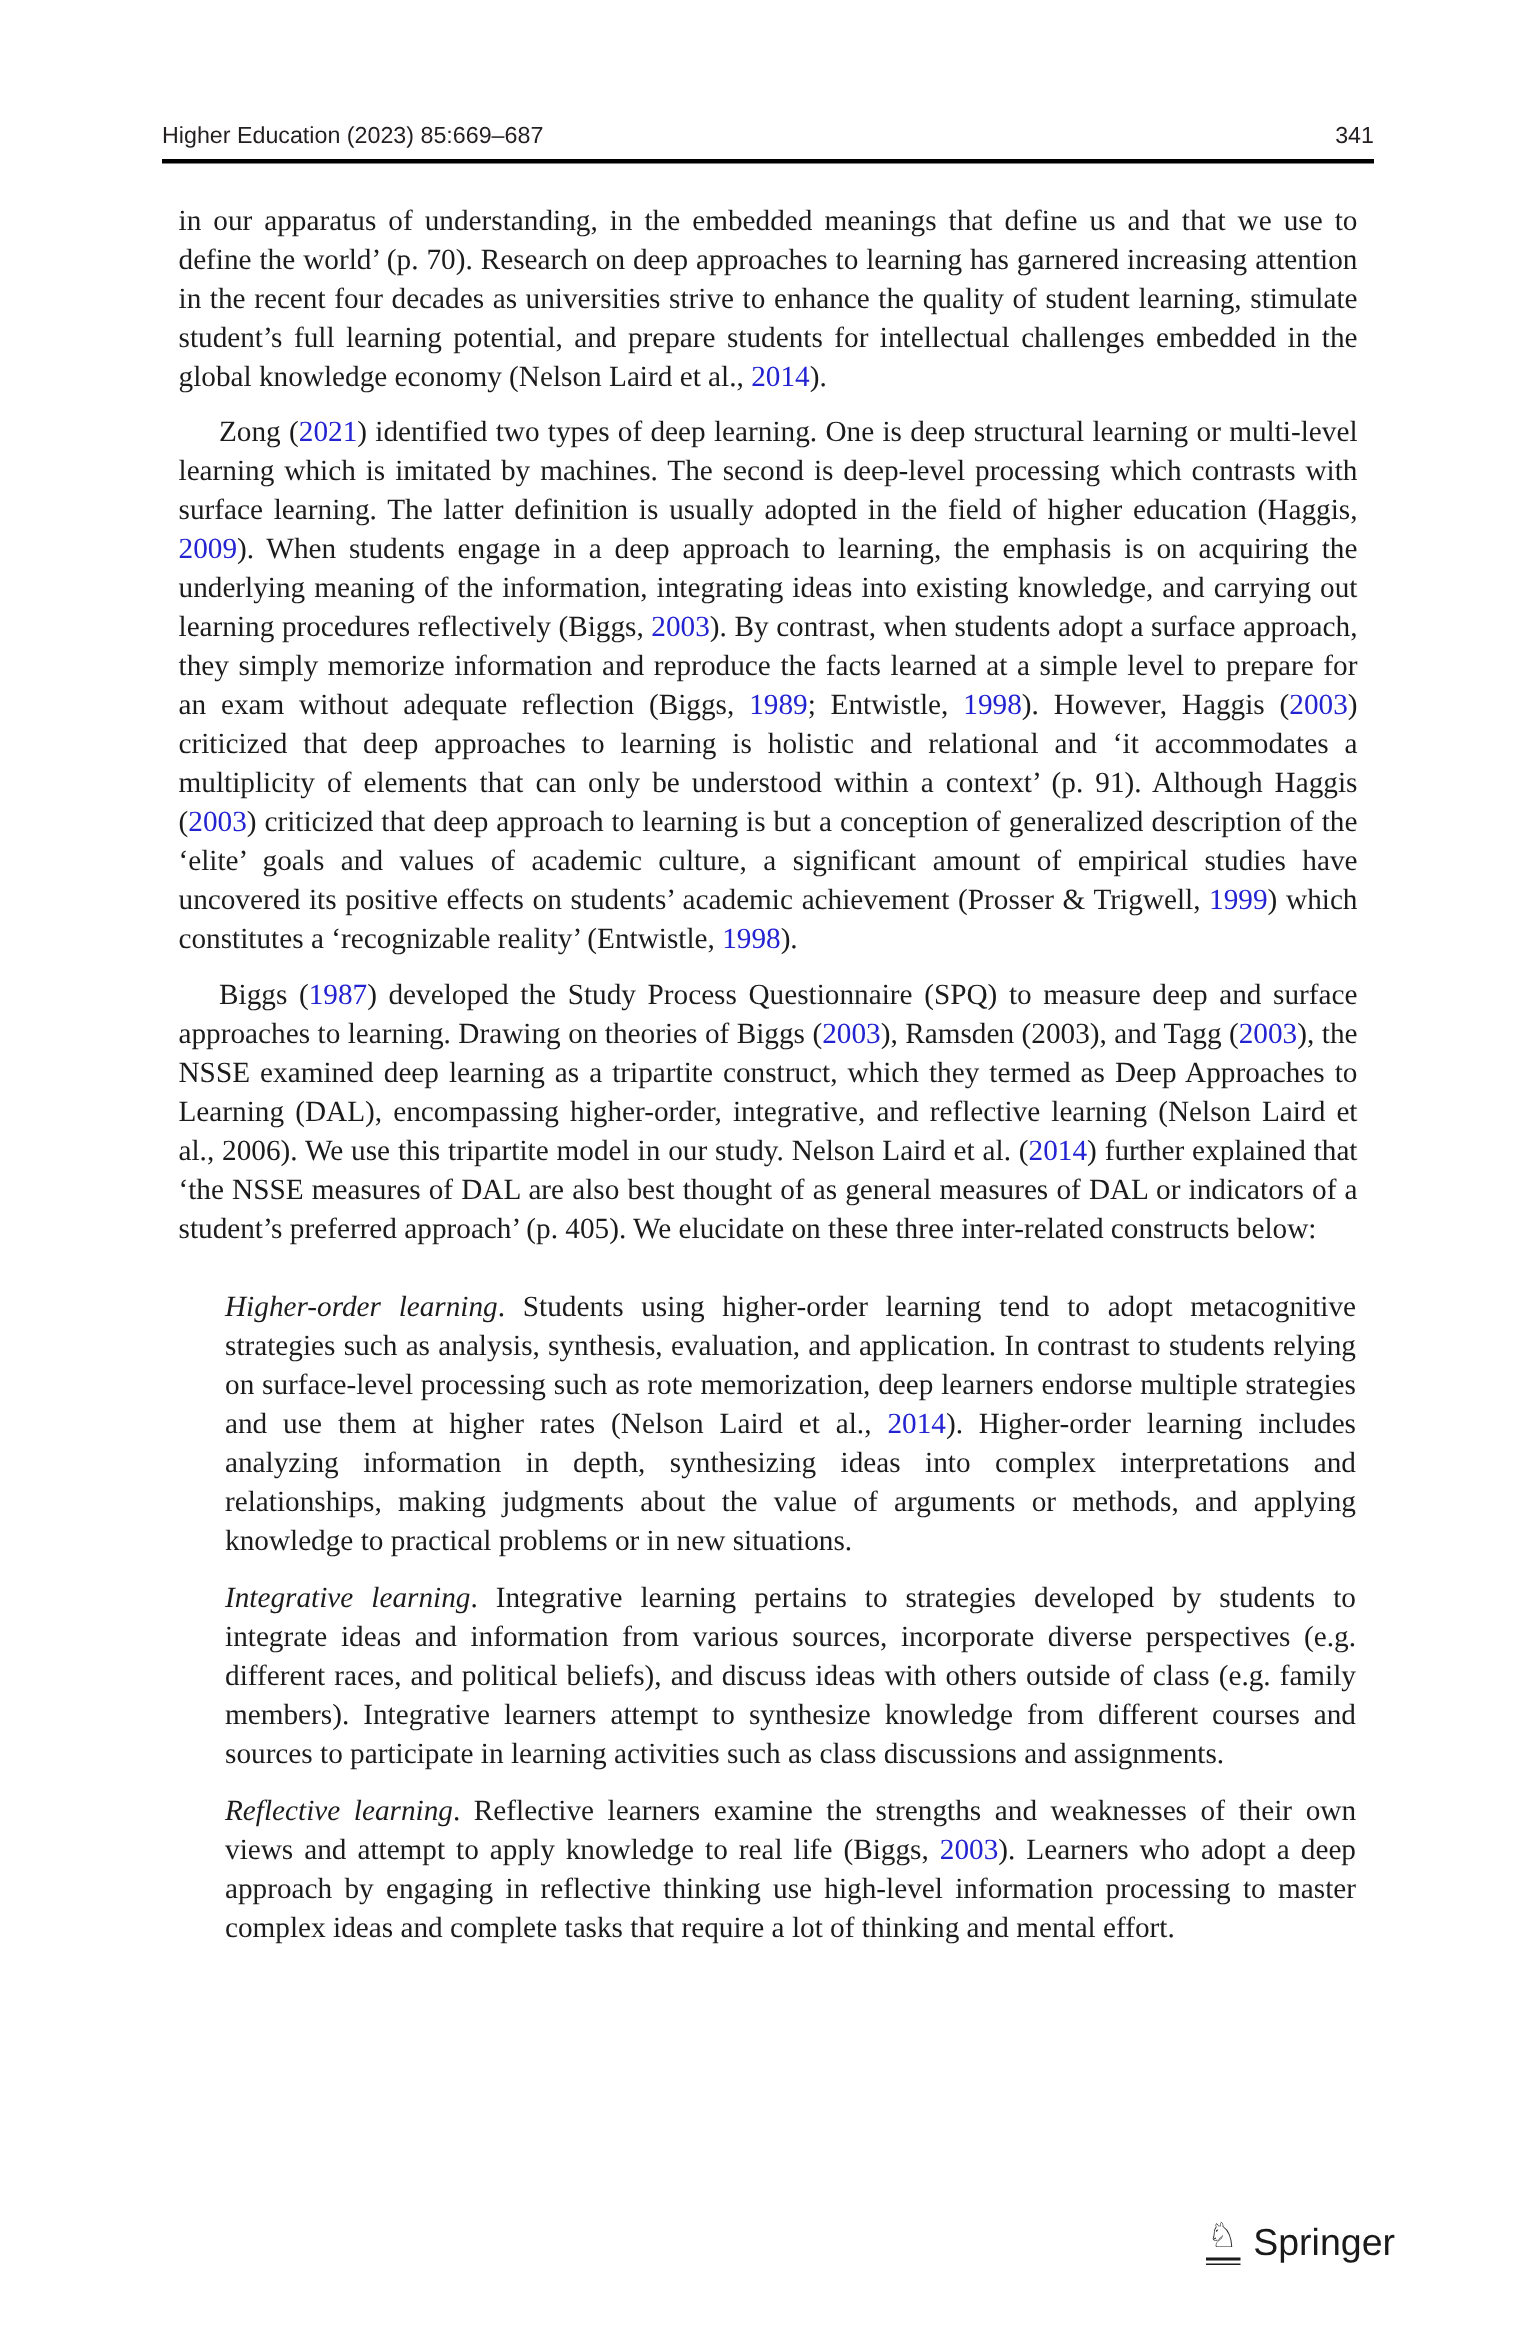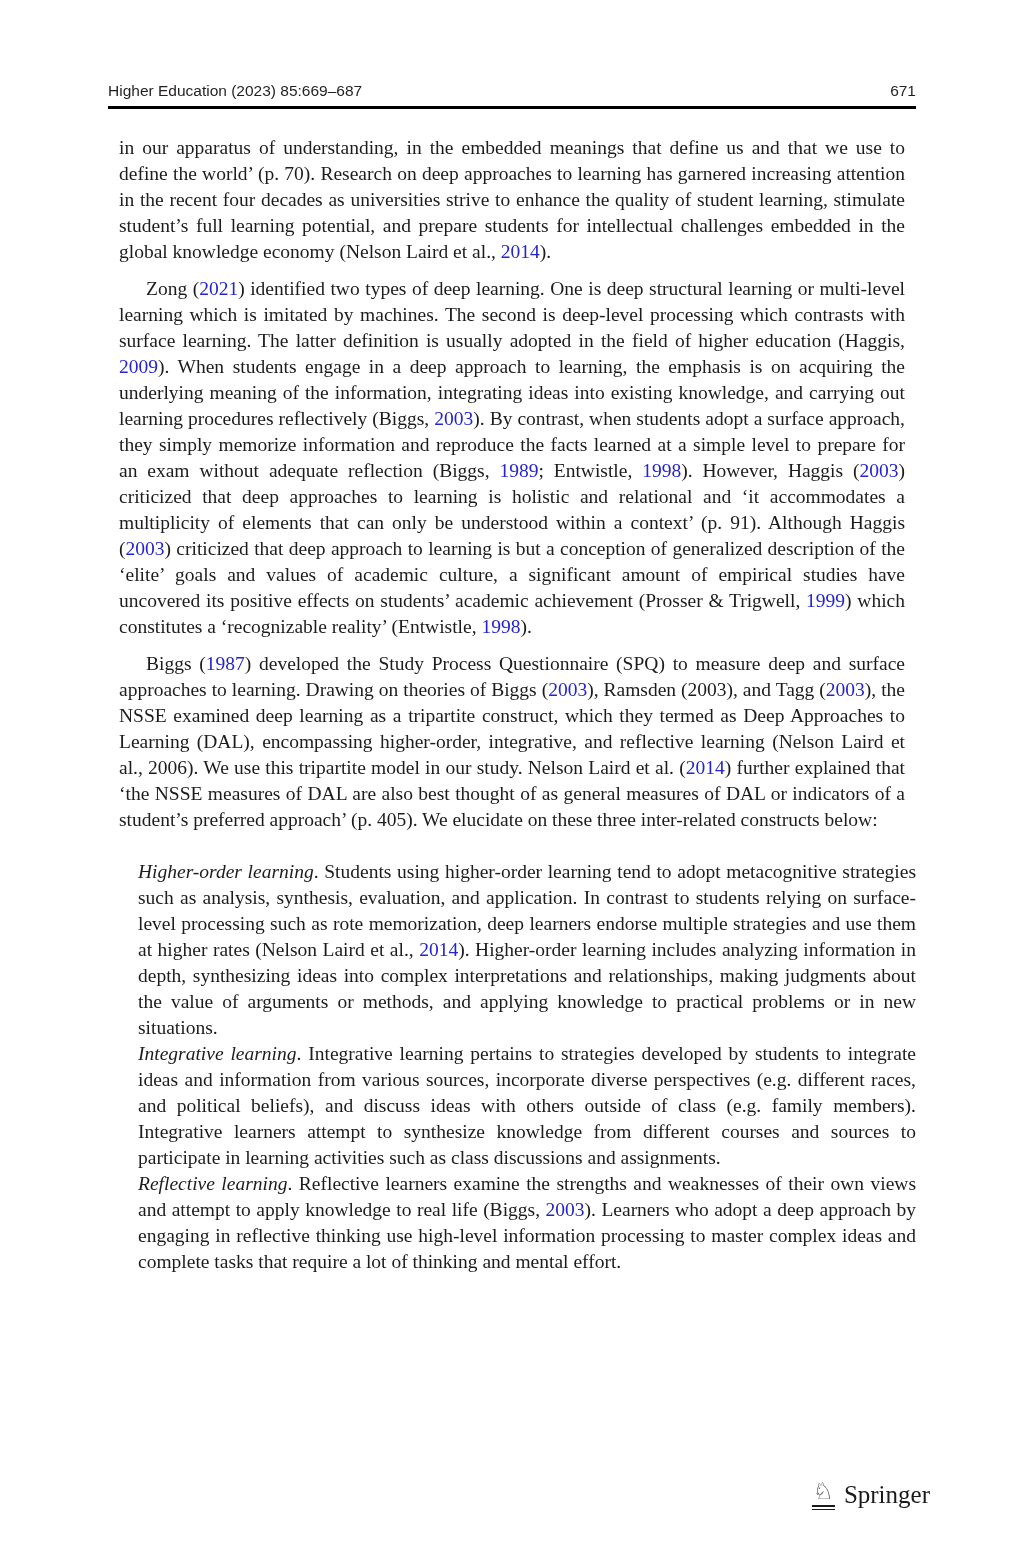--- a/index.html
+++ b/index.html
@@ -40,21 +40,21 @@
     text-align:justify;
     hyphens:auto;
     -webkit-hyphens:auto;
   }
   .para{margin:11px;}
   .para.indent{text-indent:27px;}
   .defs{
     margin-top:26px;
     margin-left:30px;
   }
-  .def-para{margin:0;}
+  .def-para{margin:12px;}
   .def-para em{font-style:italic;}
   a.cite{
     color:var(--link);
     text-decoration:none;
     cursor:pointer;
   }
   .page-footer{
     position:absolute;
     right:94px;
     bottom:42px;
@@ -74,33 +74,33 @@
     color:#1a1a1a;
   }
   .logo-line{
     display:block;
     width:23px;
     height:1.5px;
     background:#1a1a1a;
     margin-top:2px;
   }
   .publisher-word{
-    font-family:Liberation Serif, serif;
+    font-family:Liberation Sans, sans-serif;
     font-size:25px;
     color:#1a1a1a;
   }
 </style>
 </head>
 <body>
 
 <div class="page">
 
   <div class="running-head">
     <span>Higher Education (2023) 85:669–687</span>
-    <span>671</span>
+    <span>341</span>
   </div>
 
   <div class="head-rule"></div>
 
   <div class="article-body">
     <div>
         <p class="para"><span>in our apparatus of understanding, in the embedded meanings that define us and that we use to define the world’ (p. 70). Research on deep approaches to learning has garnered increasing attention in the recent four decades as universities strive to enhance the quality of student learning, stimulate student’s full learning potential, and prepare students for intellectual challenges embedded in the global knowledge economy (Nelson Laird et al., </span><a class="cite">2014</a><span>).</span></p>
         <p class="para indent"><span>Zong (</span><a class="cite">2021</a><span>) identified two types of deep learning. One is deep structural learning or multi-level learning which is imitated by machines. The second is deep-level processing which contrasts with surface learning. The latter definition is usually adopted in the field of higher education (Haggis, </span><a class="cite">2009</a><span>). When students engage in a deep approach to learning, the emphasis is on acquiring the underlying meaning of the information, integrating ideas into existing knowledge, and carrying out learning procedures reflectively (Biggs, </span><a class="cite">2003</a><span>). By contrast, when students adopt a surface approach, they simply memorize information and reproduce the facts learned at a simple level to prepare for an exam without adequate reflection (Biggs, </span><a class="cite">1989</a><span>; Entwistle, </span><a class="cite">1998</a><span>). However, Haggis (</span><a class="cite">2003</a><span>) criticized that deep approaches to learning is holistic and relational and ‘it accommodates a multiplicity of elements that can only be understood within a context’ (p. 91). Although Haggis (</span><a class="cite">2003</a><span>) criticized that deep approach to learning is but a conception of generalized description of the ‘elite’ goals and values of academic culture, a significant amount of empirical studies have uncovered its positive effects on students’ academic achievement (Prosser &amp; Trigwell, </span><a class="cite">1999</a><span>) which constitutes a ‘recognizable reality’ (Entwistle, </span><a class="cite">1998</a><span>).</span></p>
         <p class="para indent"><span>Biggs (</span><a class="cite">1987</a><span>) developed the Study Process Questionnaire (SPQ) to measure deep and surface approaches to learning. Drawing on theories of Biggs (</span><a class="cite">2003</a><span>), Ramsden (2003), and Tagg (</span><a class="cite">2003</a><span>), the NSSE examined deep learning as a tripartite construct, which they termed as Deep Approaches to Learning (DAL), encompassing higher-order, integrative, and reflective learning (Nelson Laird et al., 2006). We use this tripartite model in our study. Nelson Laird et al. (</span><a class="cite">2014</a><span>) further explained that ‘the NSSE measures of DAL are also best thought of as general measures of DAL or indicators of a student’s preferred approach’ (p. 405). We elucidate on these three inter-related constructs below:</span></p>
       </div>

